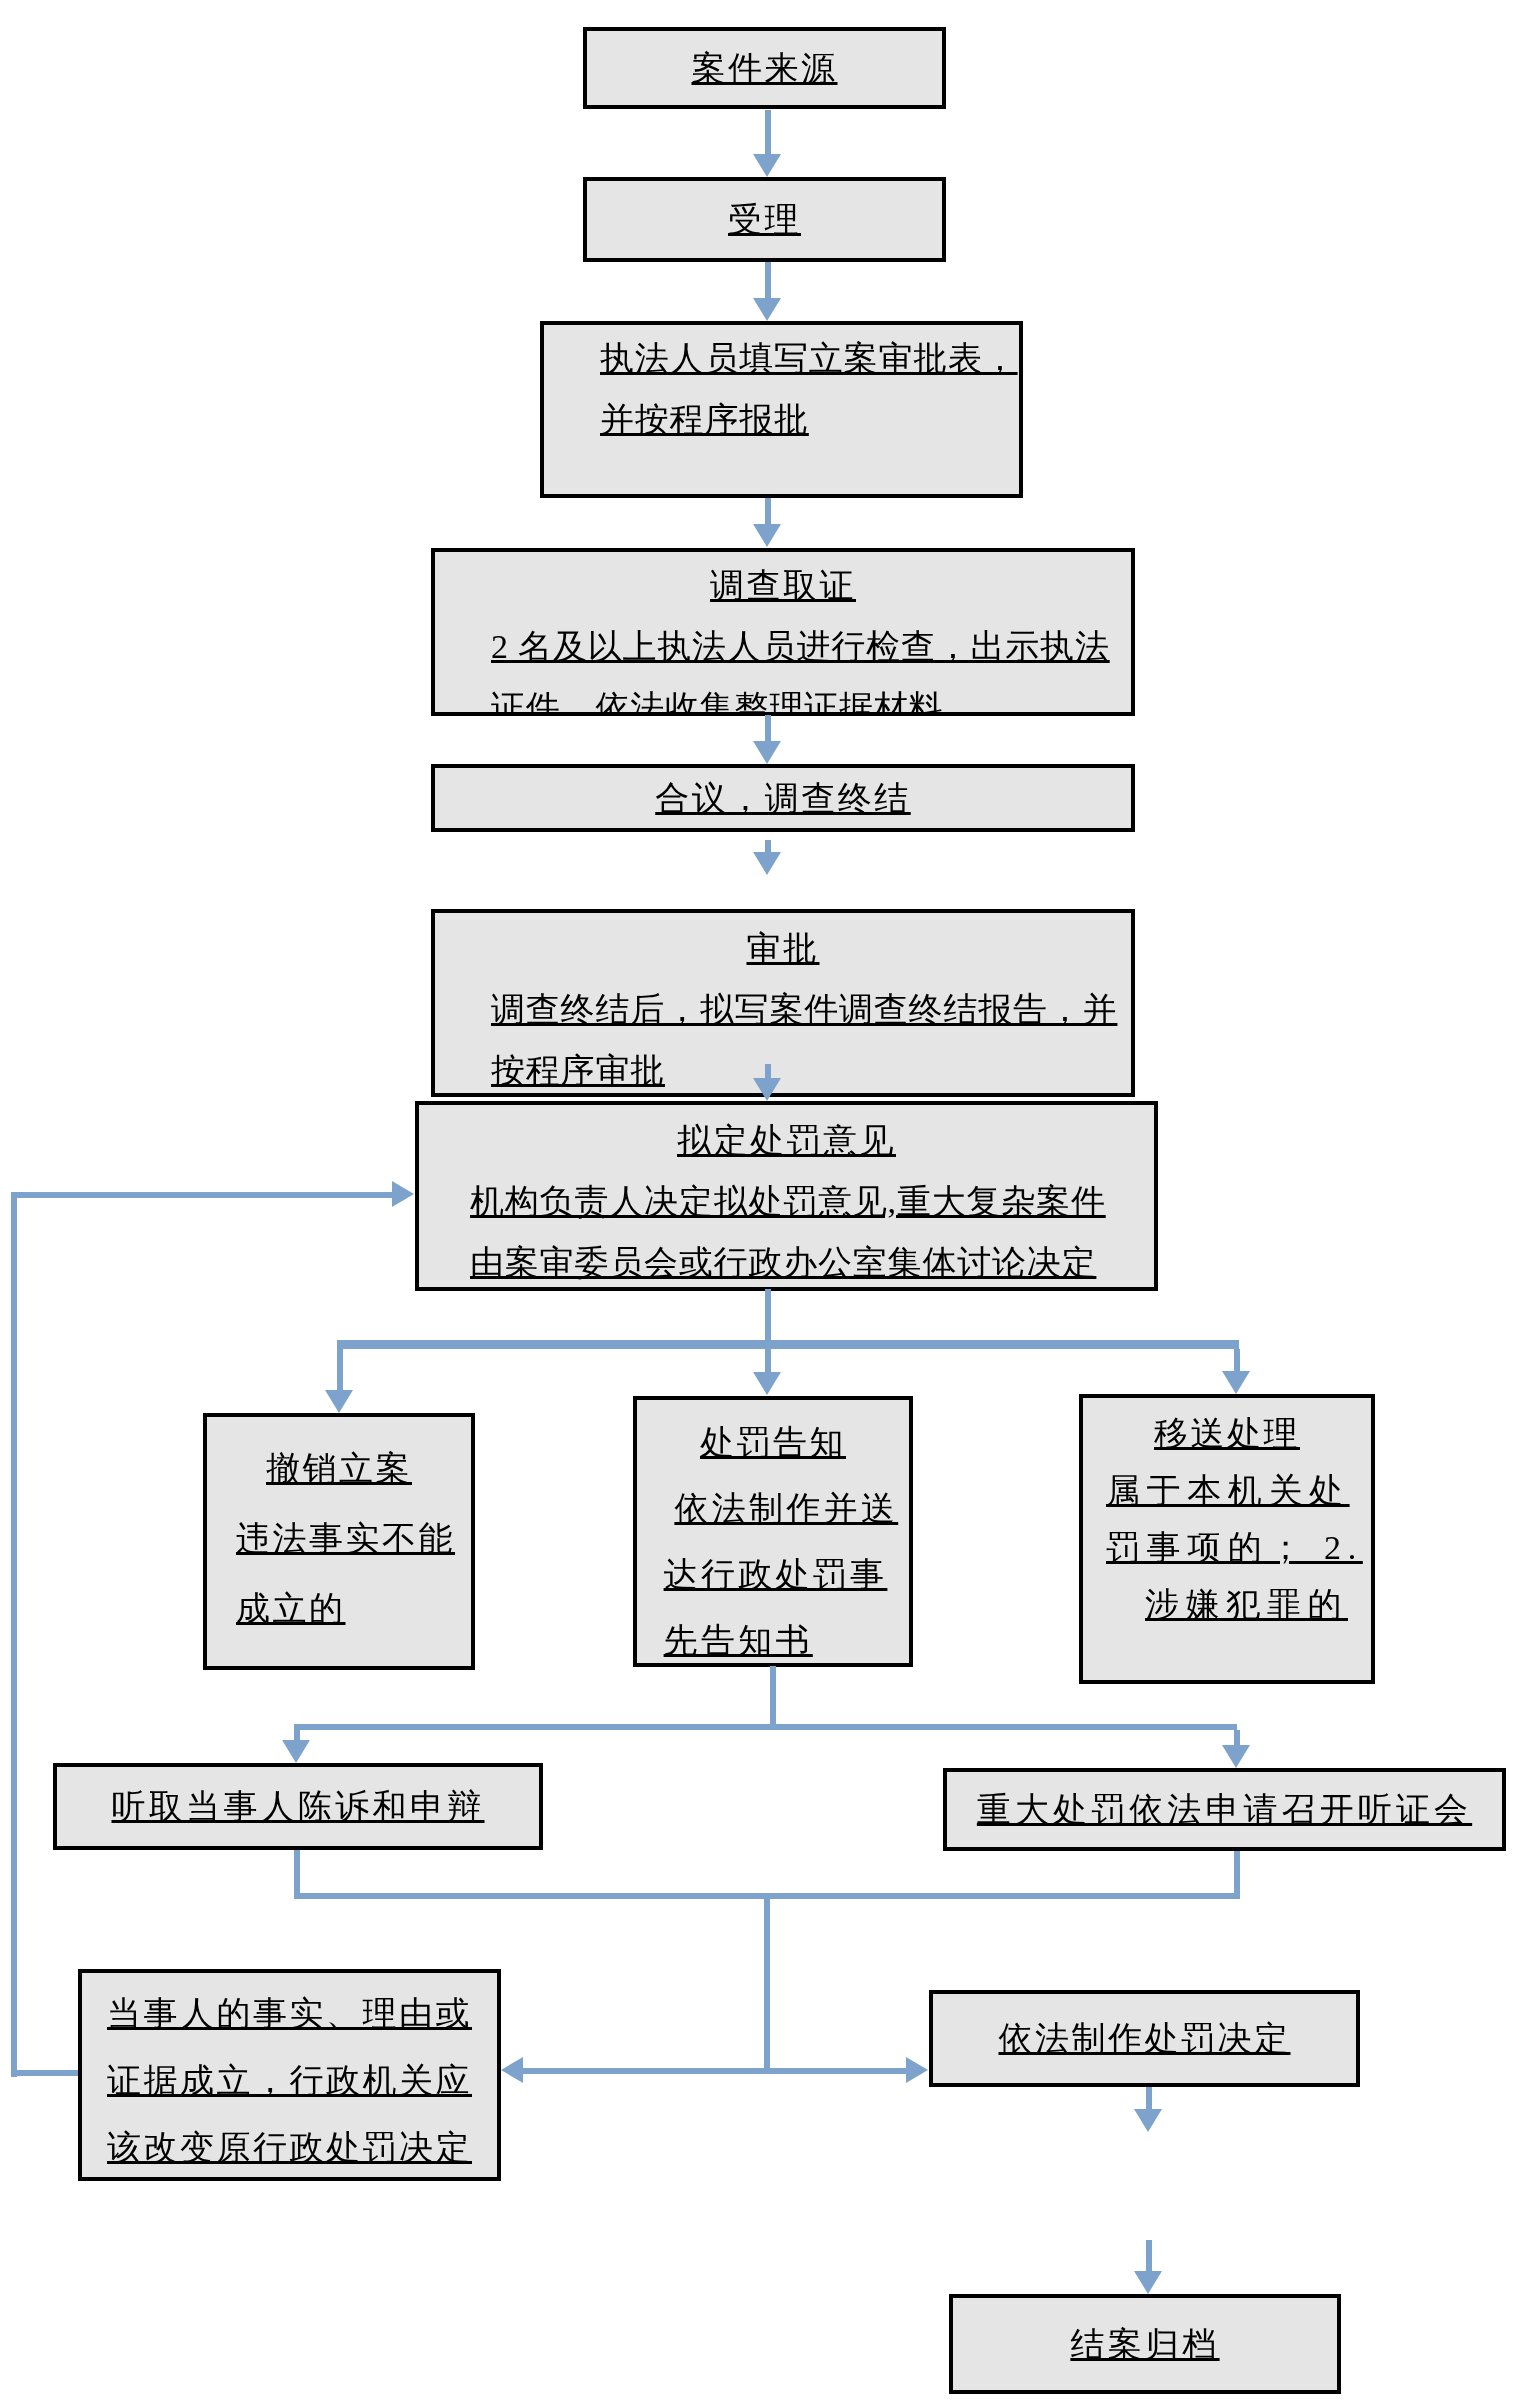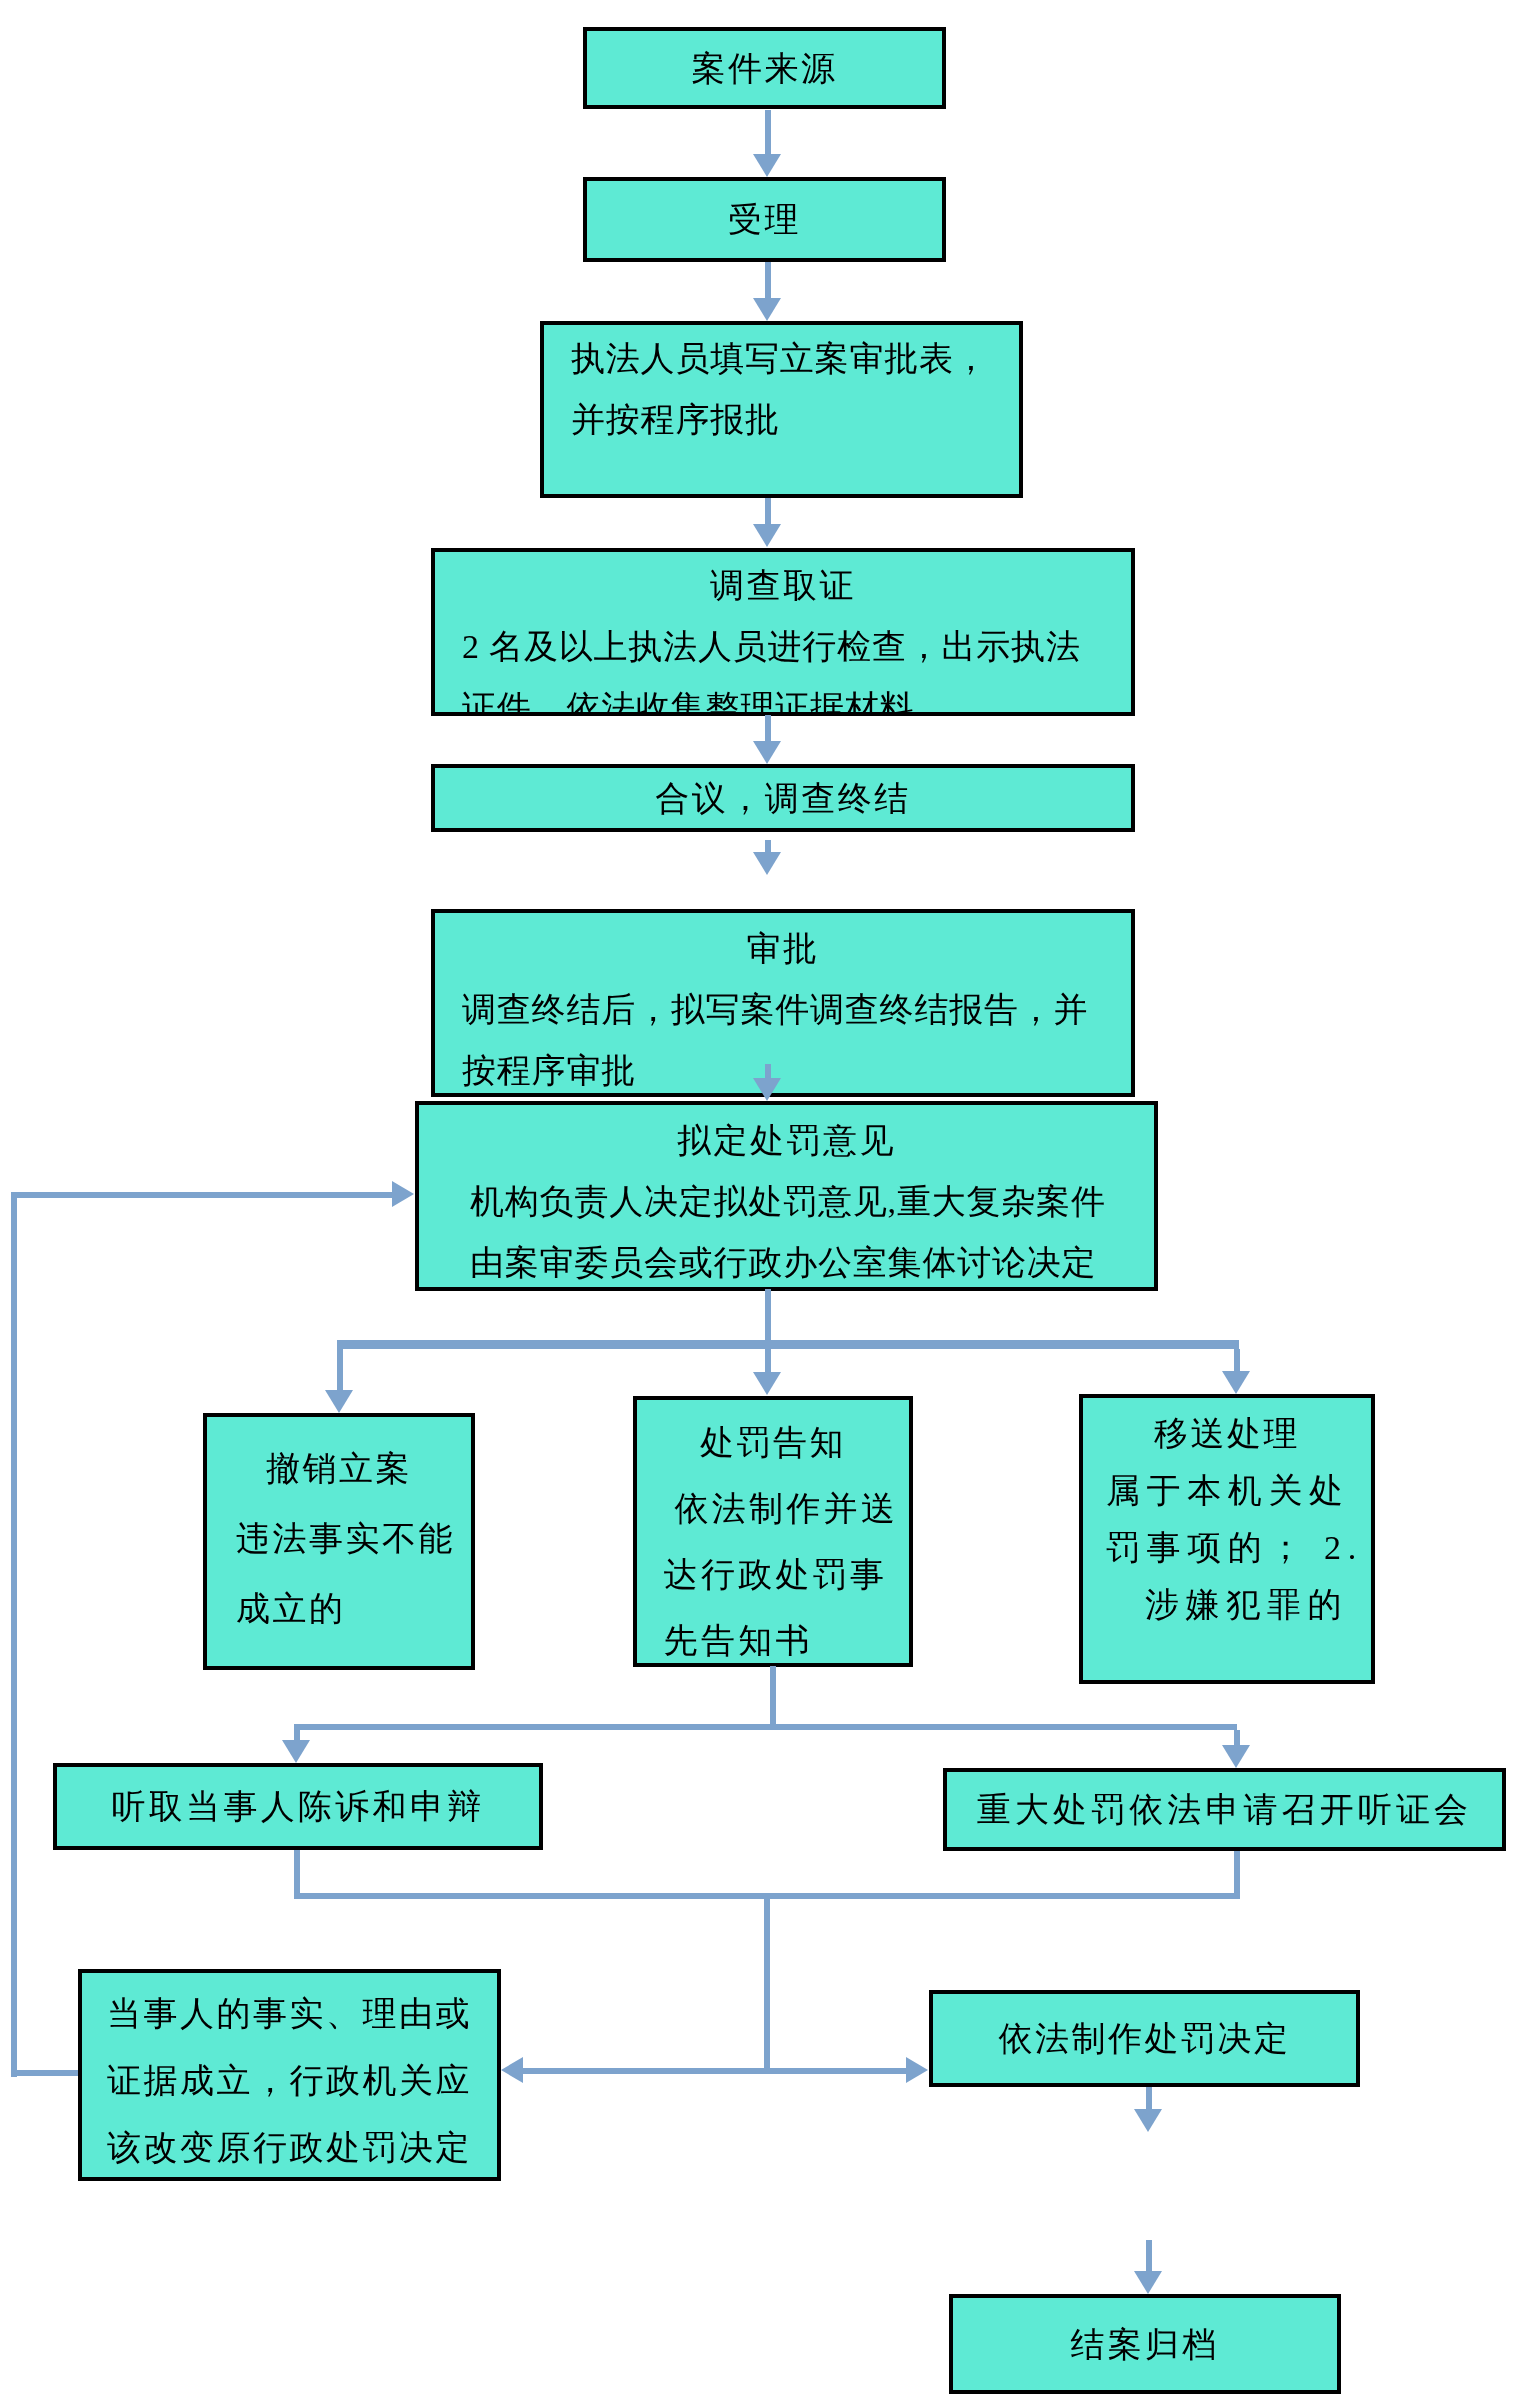--- a/index.html
+++ b/index.html
@@ -1,22 +1,22 @@
 <!DOCTYPE html>
 <html style="font-size:13.3px"><head>
 <meta charset="utf-8">
 <style>
   html,body{margin:0;padding:0;background:#ffffff;}
   #canvas{position:relative;width:1523px;height:2401px;background:#ffffff;overflow:hidden;
           font-family:"Liberation Serif","DejaVu Serif",serif;color:#000;}
-  .node{position:absolute;background:#5eead4;border:4.1px solid #000000;box-sizing:border-box;overflow:hidden;}
+  .node{position:absolute;background:#e5e5e5;border:4.1px solid #000000;box-sizing:border-box;overflow:hidden;text-decoration:underline;}
   .node.flex{display:flex;align-items:center;justify-content:center;}
   .t{font-size:34px;line-height:61px;letter-spacing:2.5px;white-space:nowrap;}
   .center{text-align:center;}
-  .body{padding-left:27px;text-align:left;}
+  .body{padding-left:56px;text-align:left;}
   .tight{letter-spacing:0.8px;}
   .wide{letter-spacing:6.6px;}
   .vl{position:absolute;width:5.8px;background:#7da3cd;}
   .hl{position:absolute;height:5.8px;background:#7da3cd;}
   .hl.thick{height:9px;}
   .ad{position:absolute;width:0;height:0;border-left:14px solid transparent;border-right:14px solid transparent;border-top:23px solid #7da3cd;}
   .ar{position:absolute;width:0;height:0;border-top:13.3px solid transparent;border-bottom:13.3px solid transparent;border-left:22.4px solid #7da3cd;}
   .al{position:absolute;width:0;height:0;border-top:13.3px solid transparent;border-bottom:13.3px solid transparent;border-right:22.4px solid #7da3cd;}
 </style>
 </head>

